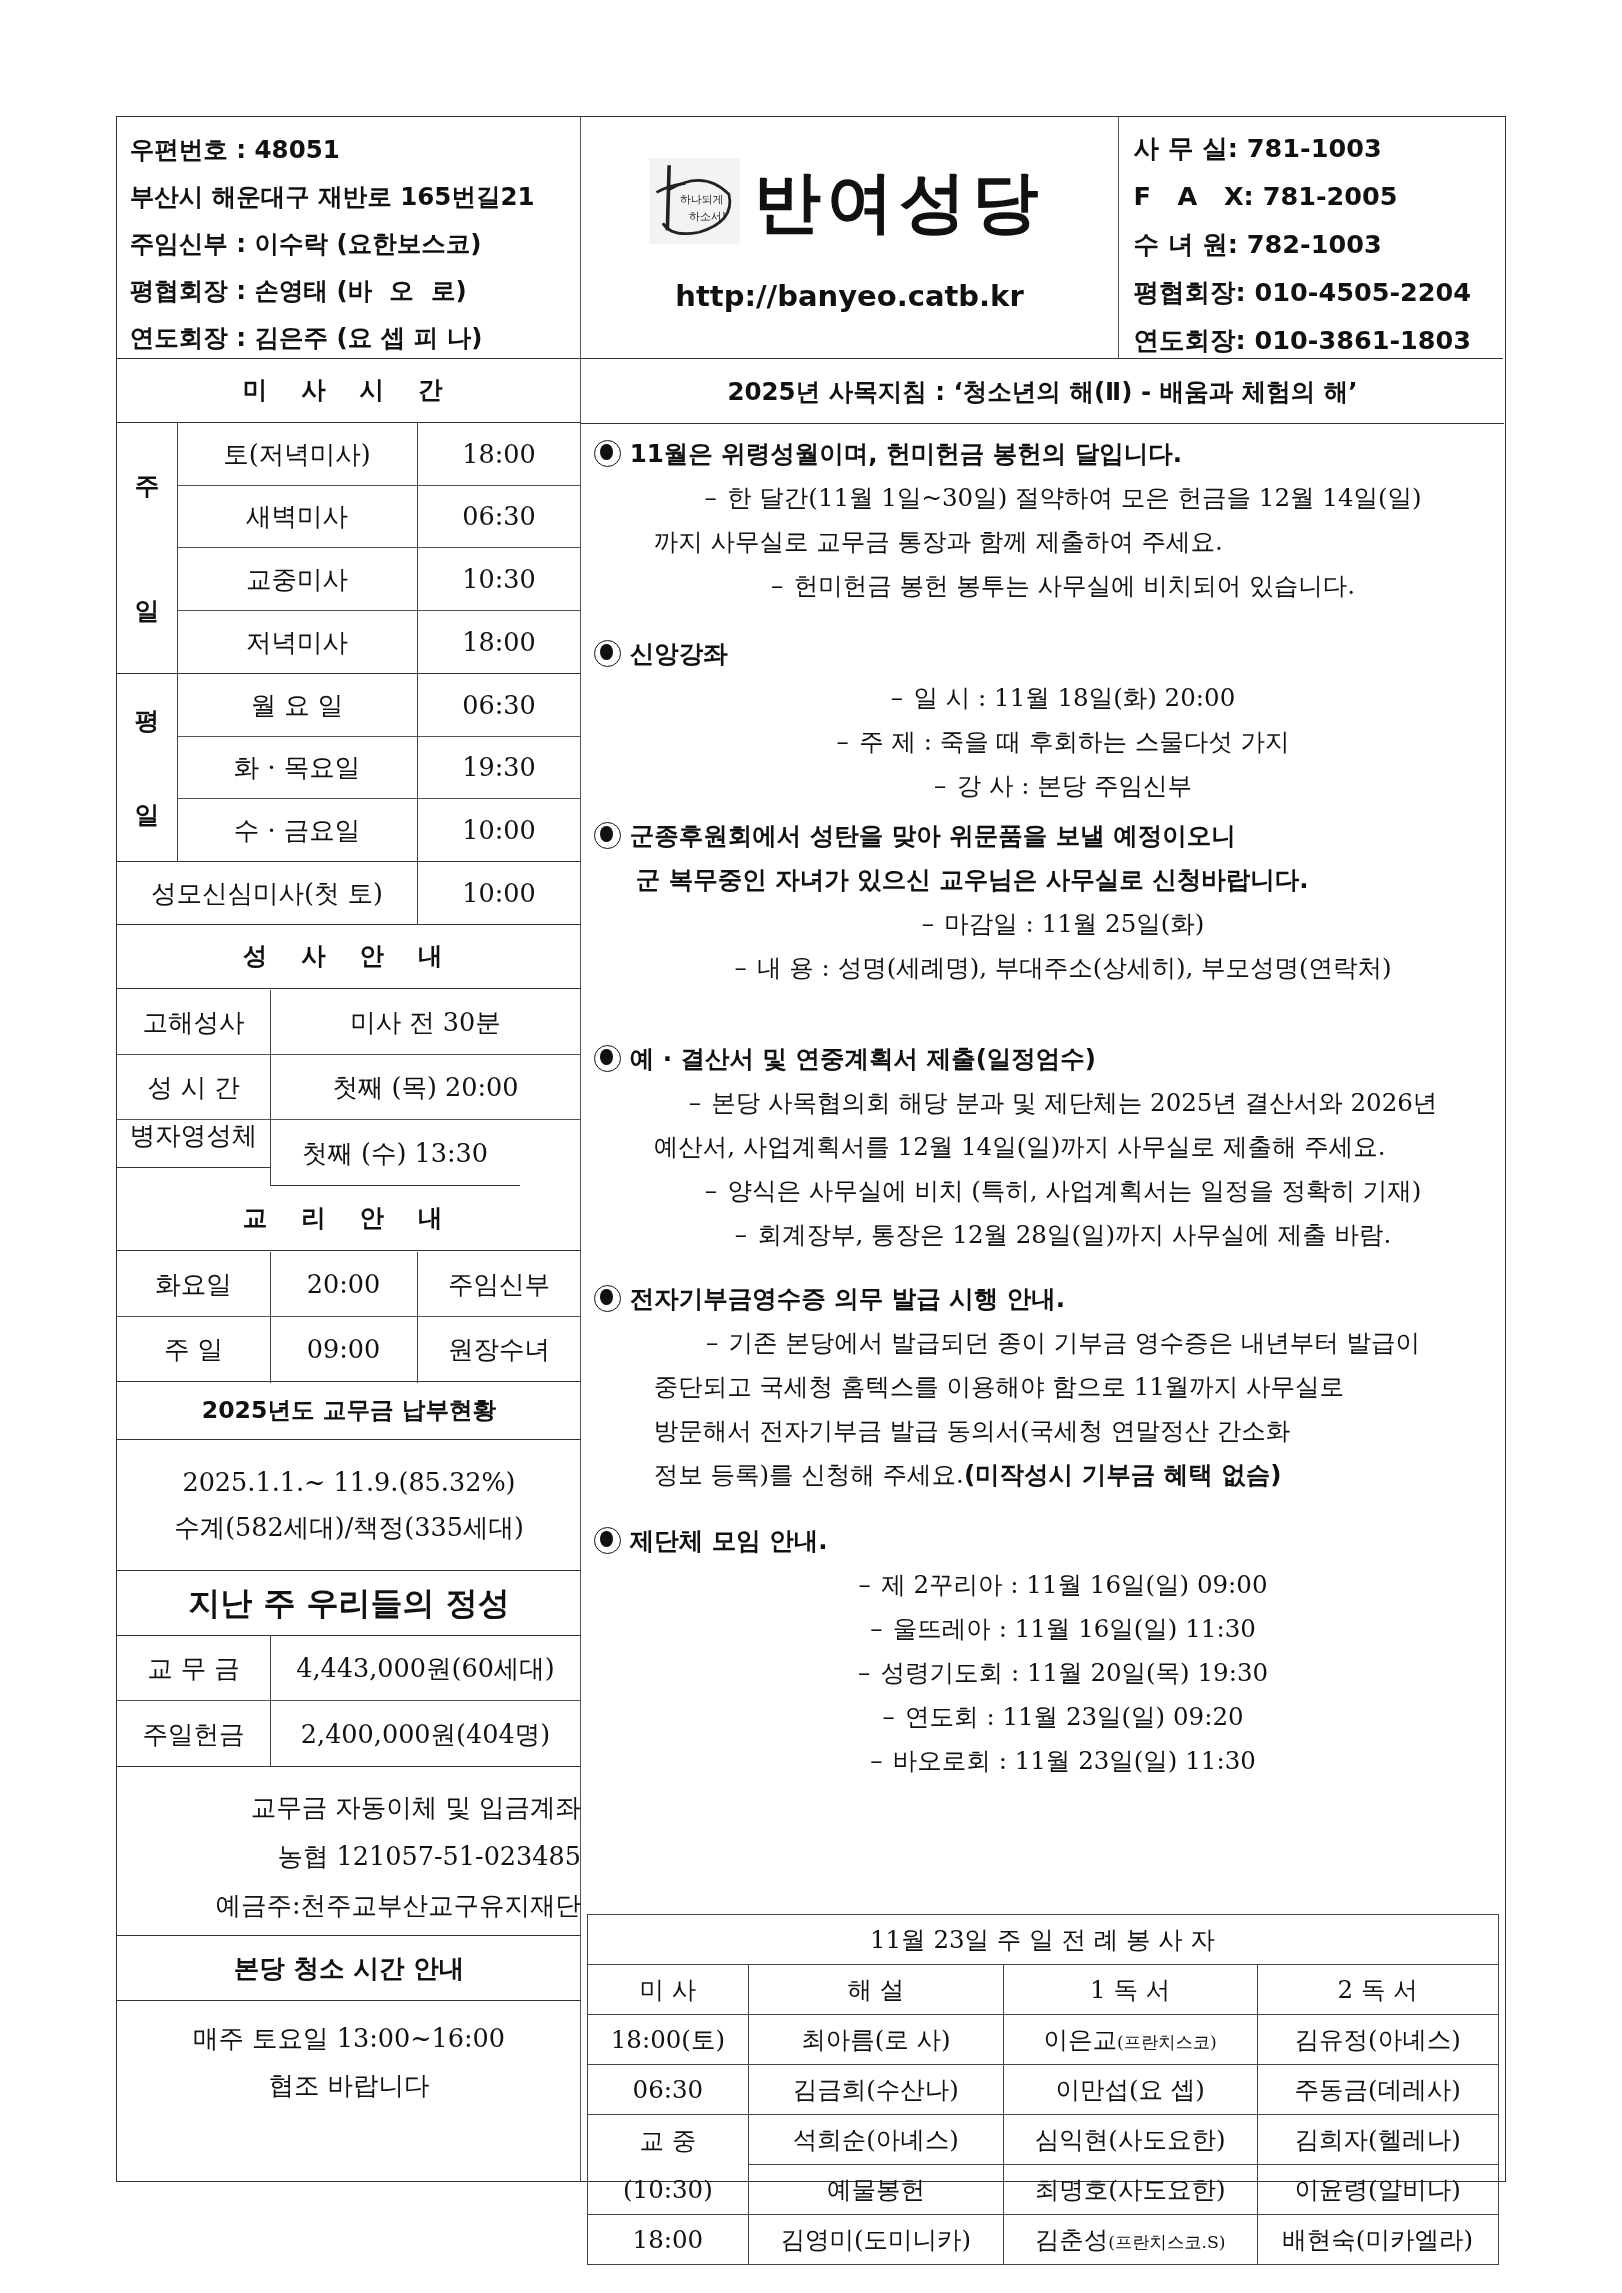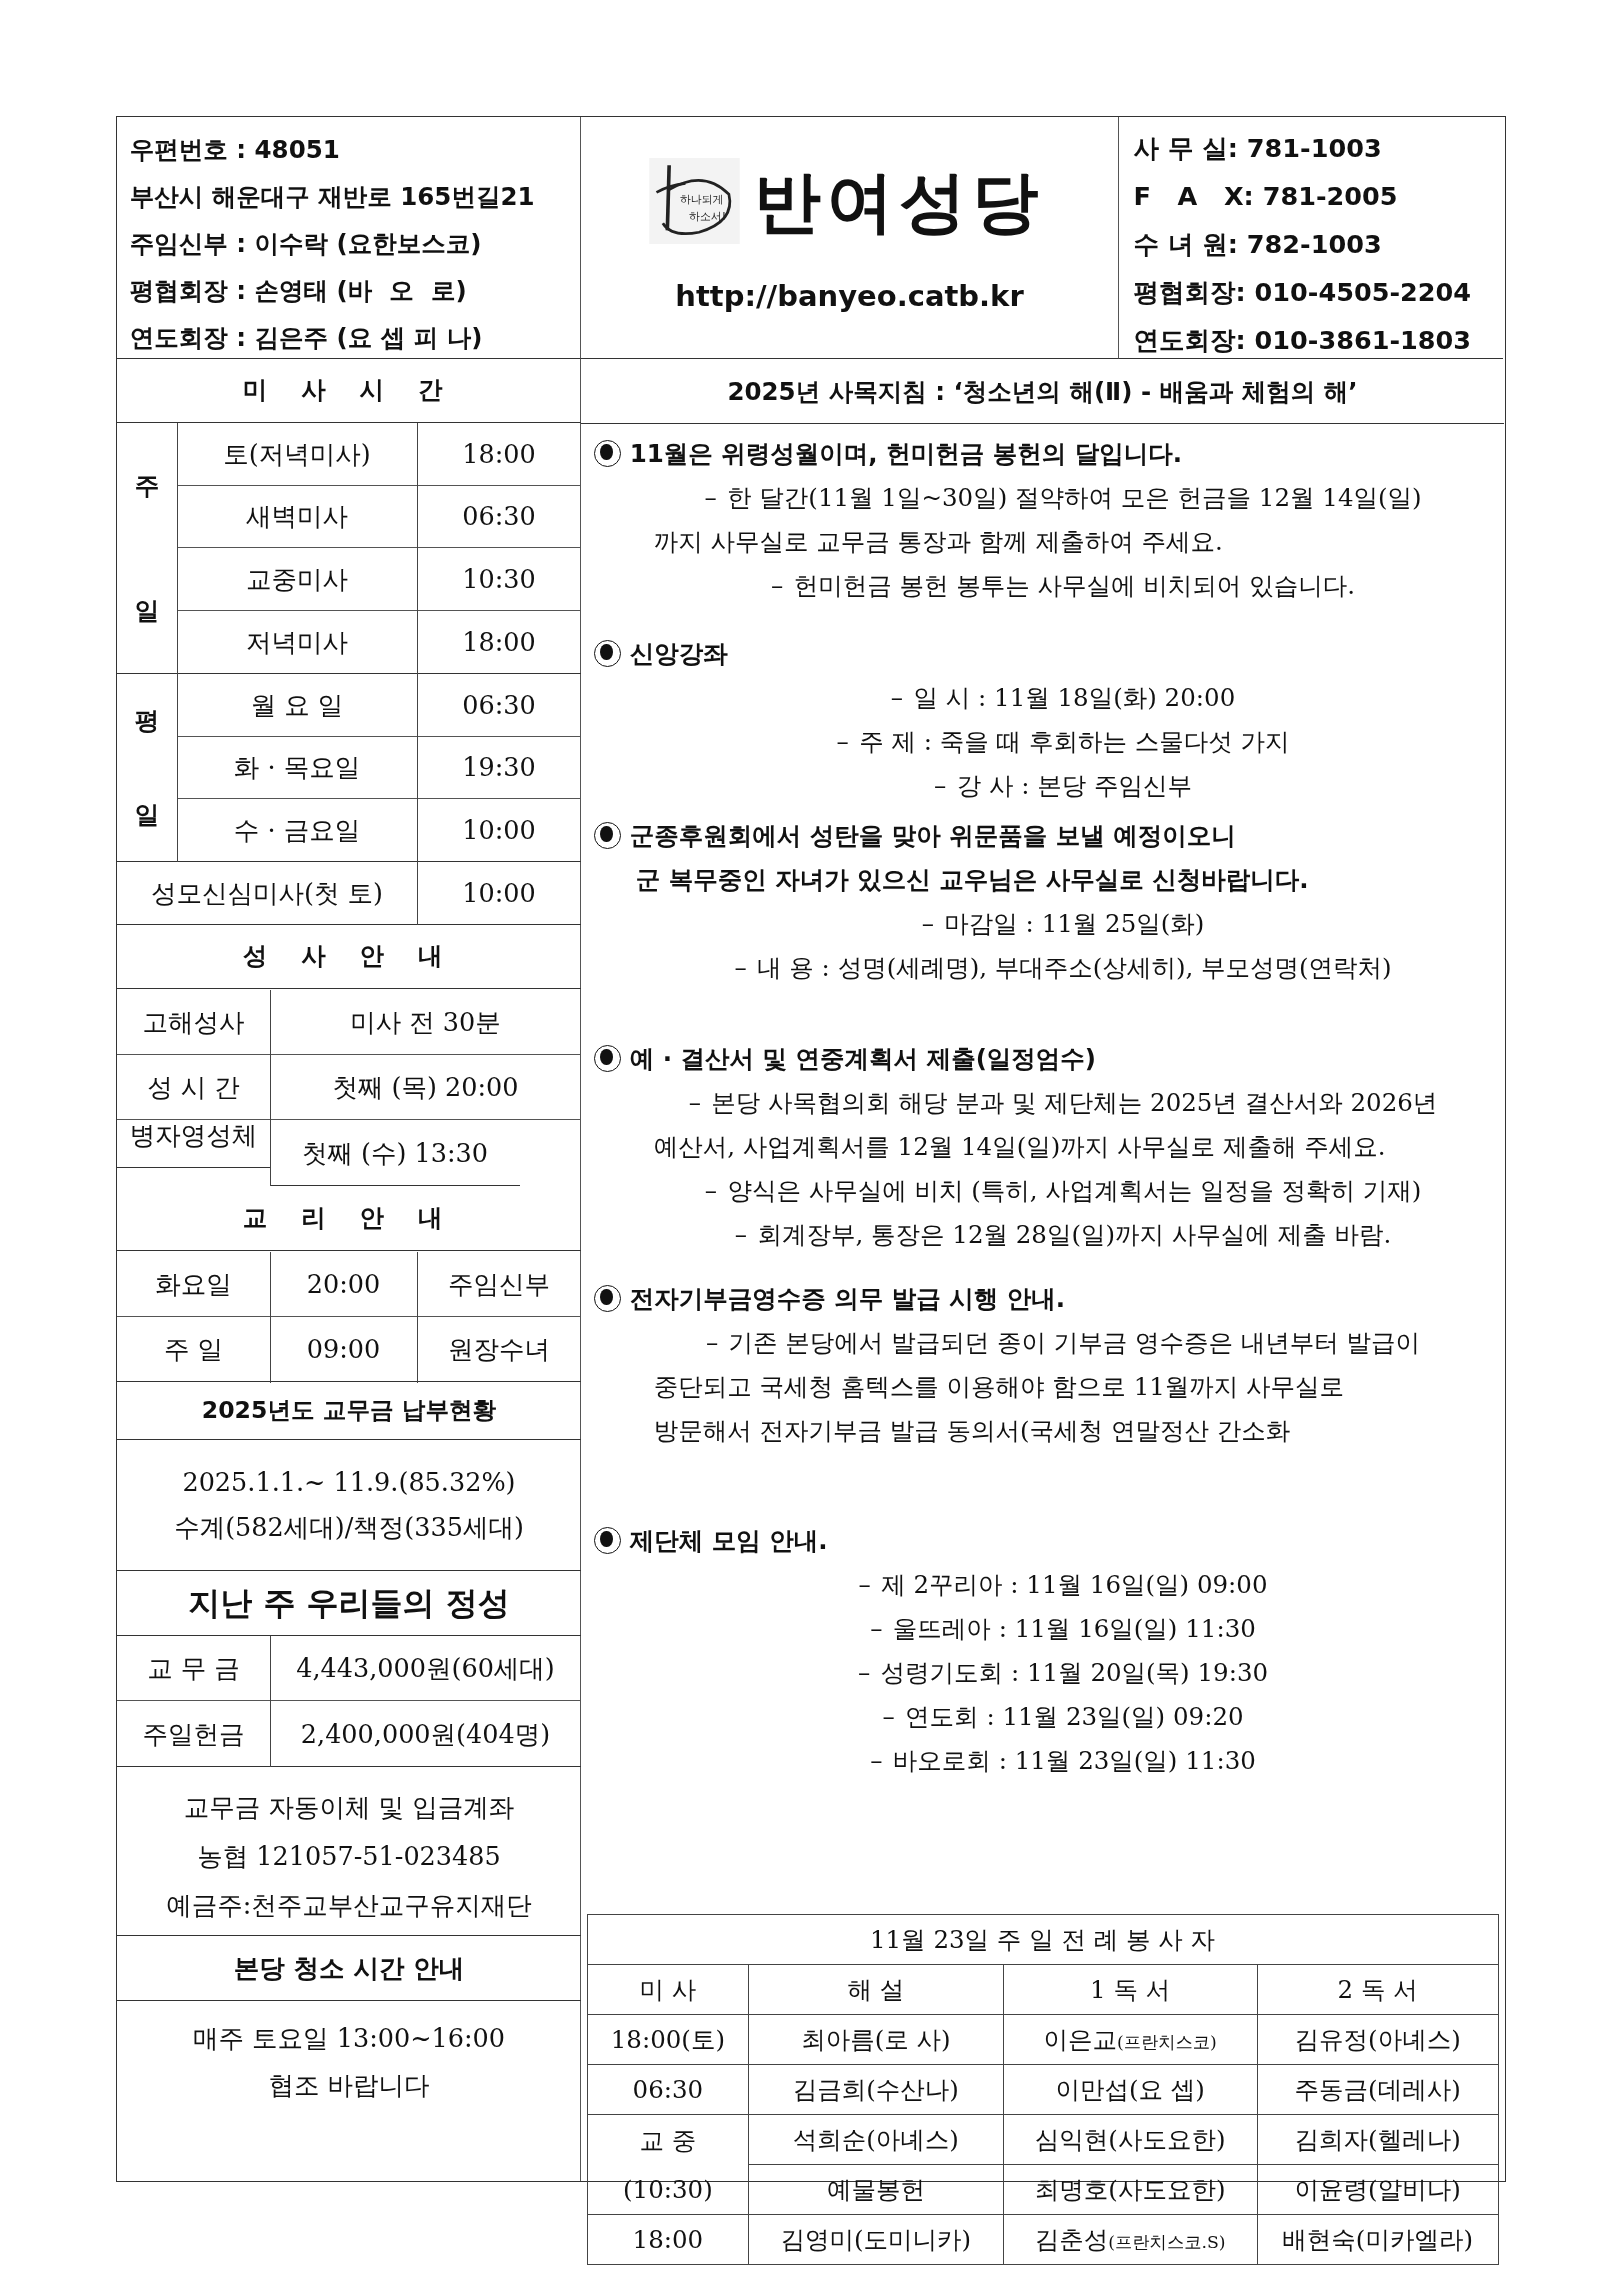--- a/index.html
+++ b/index.html
@@ -139,21 +139,21 @@
       <div>수계(582세대)/책정(335세대)</div>
     </div>
 
     <div class="sec-title" style="top:1212px;height:65px;line-height:64px;letter-spacing:0;font-size:32px;">지난 주 우리들의 정성</div>
     <div class="grid-cell" style="left:0;top:1277px;width:153px;height:65px;">교  무  금</div>
     <div class="grid-cell" style="left:153px;top:1277px;width:311px;height:65px;">4,443,000원(60세대)</div>
     <div class="grid-cell" style="left:0;top:1343px;width:153px;height:65px;border-bottom:1.8px solid #333;">주일헌금</div>
     <div class="grid-cell" style="left:153px;top:1343px;width:311px;height:65px;border-bottom:1.8px solid #333;">2,400,000원(404명)</div>
     <div class="vline" style="left:153px;top:1277px;height:131px;"></div>
 
-    <div class="abs serif" style="left:0;top:1408px;width:464px;height:169px;border-bottom:1.8px solid #333;padding-top:16.4px;text-align:center;font-size:25.5px;line-height:49px;">
+    <div class="abs serif" style="left:0;top:1408px;width:464px;height:169px;border-bottom:1.8px solid #333;padding-top:16.4px;font-size:25.5px;line-height:49px;">
       <div>교무금 자동이체 및 입금계좌</div>
       <div>농협 121057-51-023485</div>
       <div>예금주:천주교부산교구유지재단</div>
     </div>
 
     <div class="abs serif bold" style="left:0;top:1577px;width:464px;height:65px;border-bottom:1.8px solid #333;text-align:center;line-height:64px;font-size:25.5px;">본당 청소 시간 안내</div>
     <div class="abs serif" style="left:0;top:1643px;width:464px;height:91px;text-align:center;font-size:25.5px;line-height:47px;padding-top:12.7px;">
       <div>매주 토요일 13:00~16:00</div>
       <div>협조 바랍니다</div>
     </div>
@@ -189,20 +189,21 @@
       <div class="n-cont">예산서, 사업계획서를 12월 14일(일)까지 사무실로 제출해 주세요.</div>
       <div class="n-line"><span class="dash">–</span><span>양식은 사무실에 비치 (특히, 사업계획서는 일정을 정확히 기재)</span></div>
       <div class="n-line"><span class="dash">–</span><span>회계장부, 통장은 12월 28일(일)까지 사무실에  제출 바람.</span></div>
     </div>
 
     <div class="notice" style="top:918px;">
       <div class="n-title"><span class="bullet"></span><span>전자기부금영수증 의무 발급 시행 안내.</span></div>
       <div class="n-line"><span class="dash">–</span><span>기존 본당에서 발급되던 종이 기부금 영수증은 내년부터 발급이</span></div>
       <div class="n-cont">중단되고 국세청 홈텍스를 이용해야 함으로 11월까지 사무실로</div>
       <div class="n-cont">방문해서 전자기부금 발급 동의서(국세청 연말정산 간소화</div>
+      <div class="n-cont"><span>정보 등록)를 신청해 주세요.</span><span class="strong-inline">(미작성시 기부금 혜택 없슴)</span></div>
     </div>
 
     <div class="notice" style="top:1160px;">
       <div class="n-title"><span class="bullet"></span><span>제단체 모임 안내.</span></div>
       <div class="n-line"><span class="dash">–</span><span>제 2꾸리아 : 11월 16일(일) 09:00</span></div>
       <div class="n-line"><span class="dash">–</span><span>울뜨레아 : 11월 16일(일) 11:30</span></div>
       <div class="n-line"><span class="dash">–</span><span>성령기도회 : 11월 20일(목) 19:30</span></div>
       <div class="n-line"><span class="dash">–</span><span>연도회 : 11월 23일(일) 09:20</span></div>
       <div class="n-line"><span class="dash">–</span><span>바오로회 : 11월 23일(일) 11:30</span></div>
     </div>

